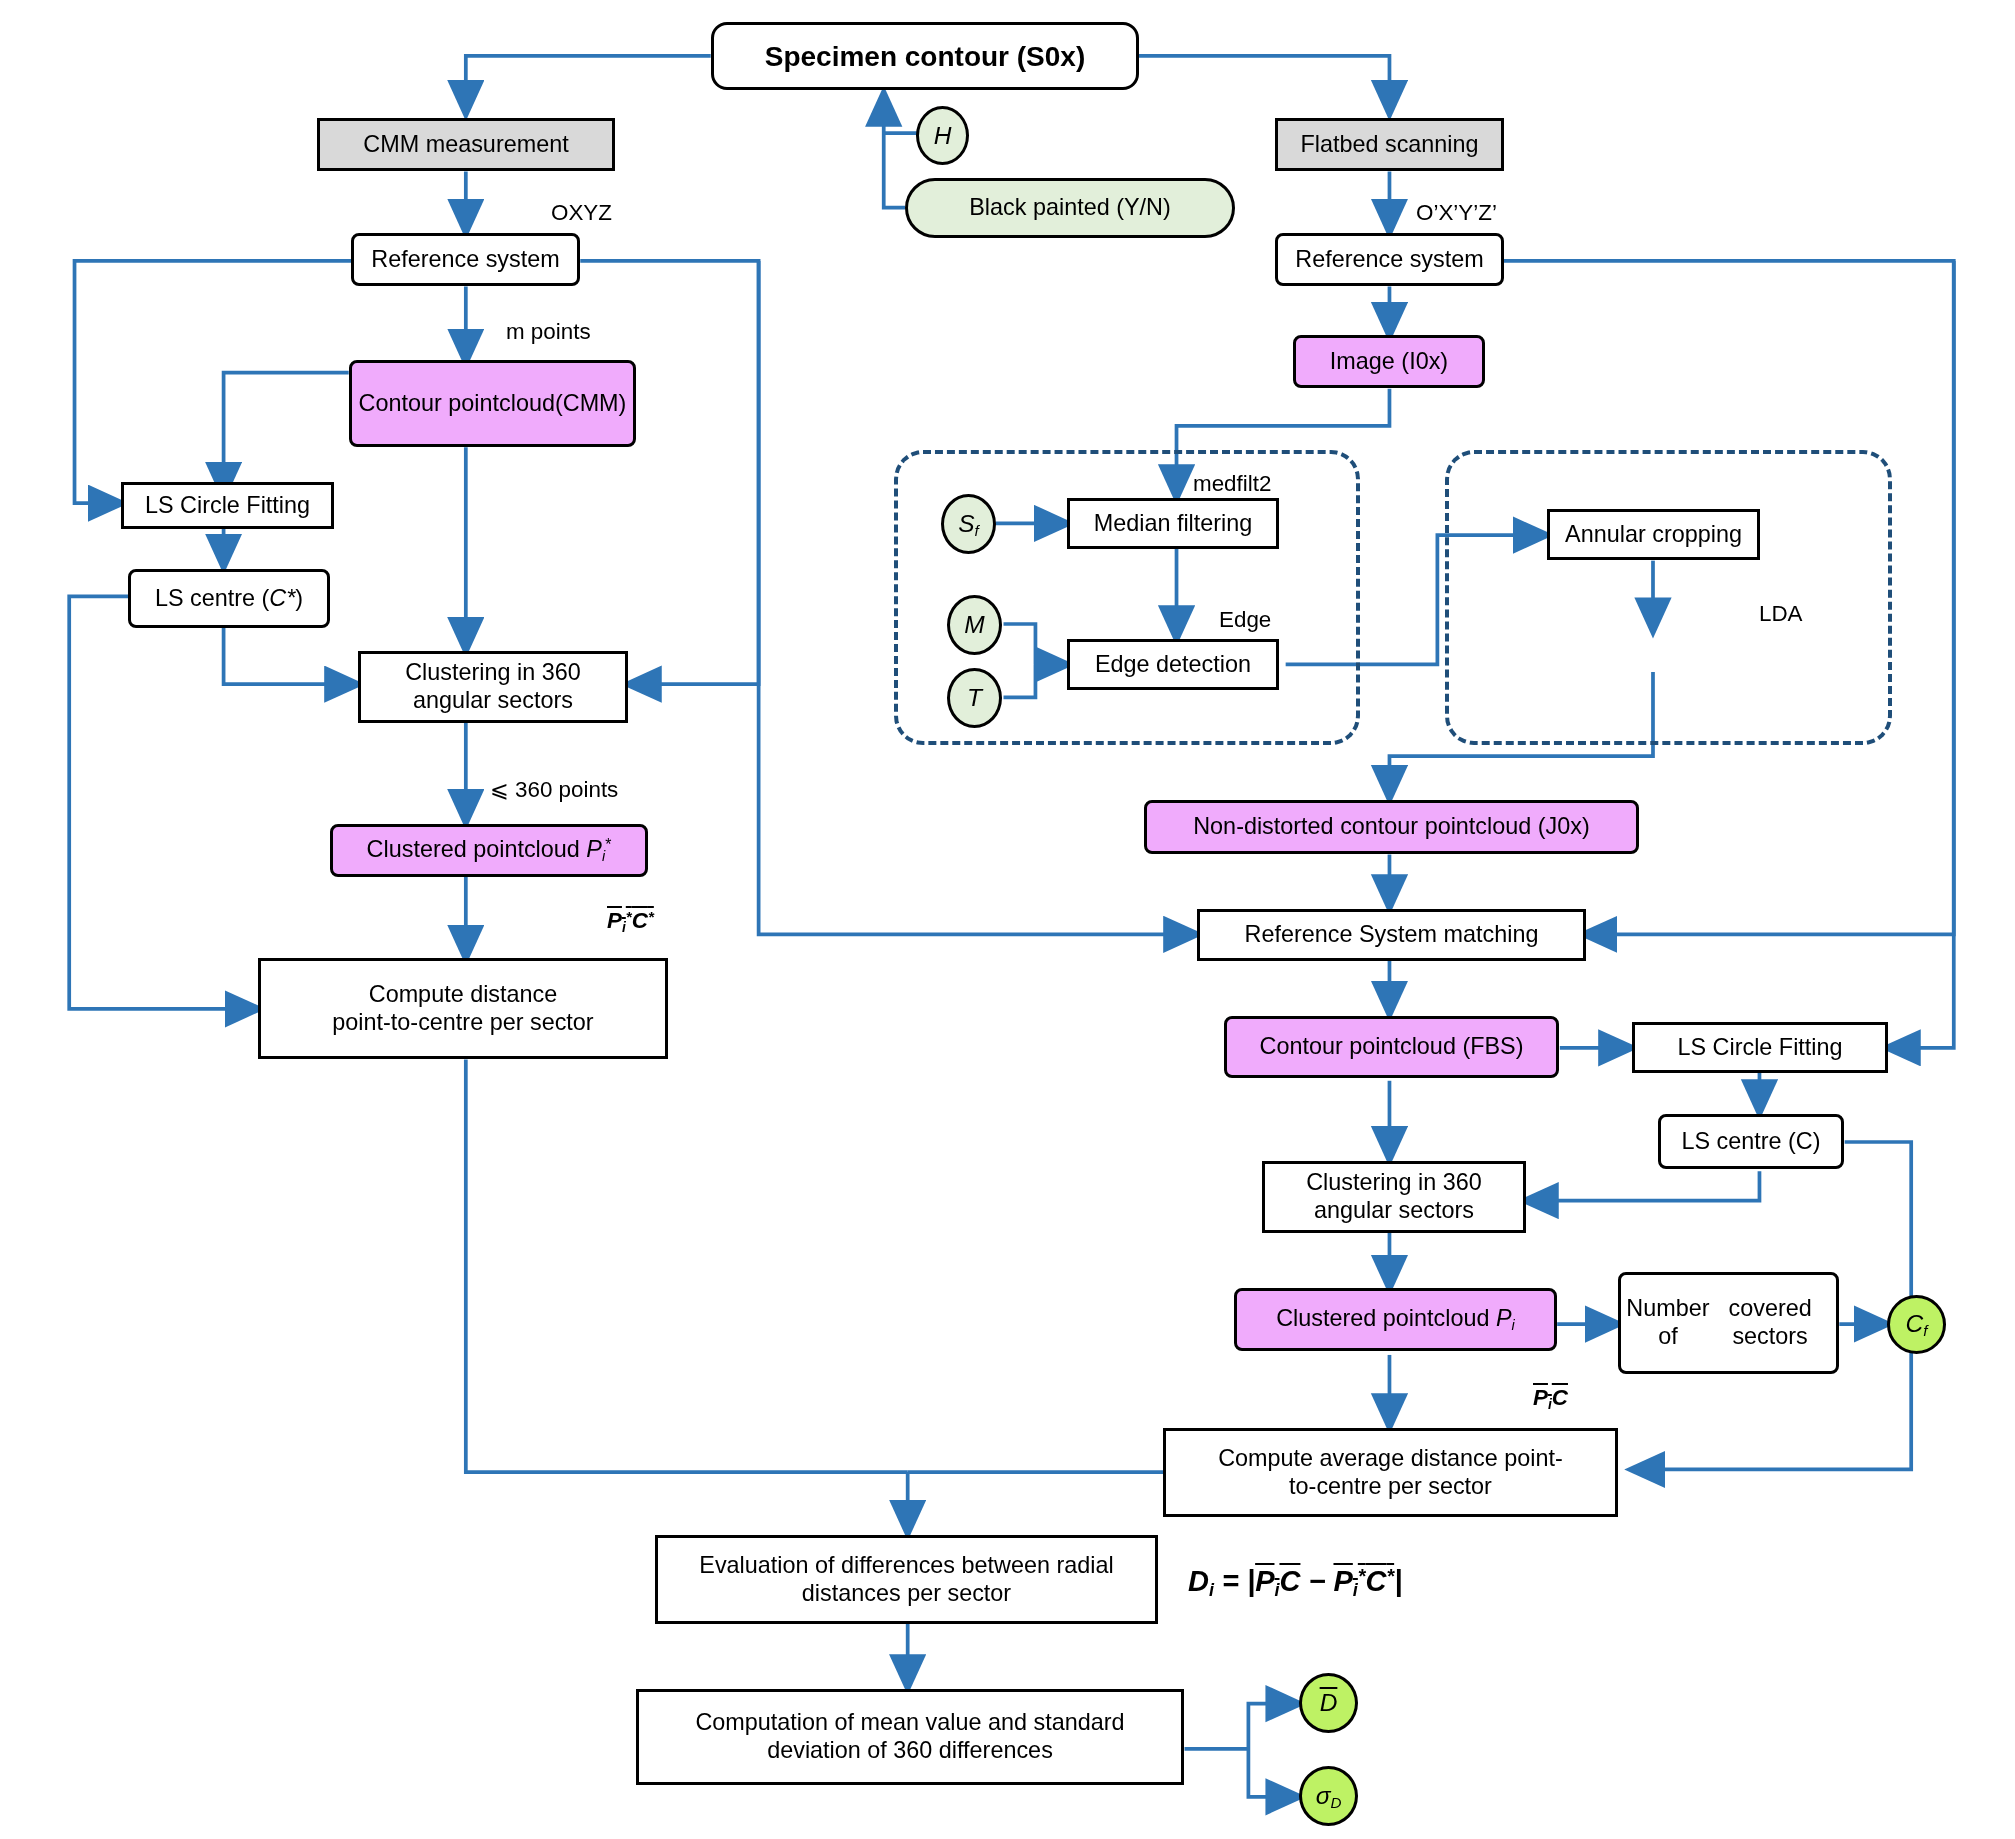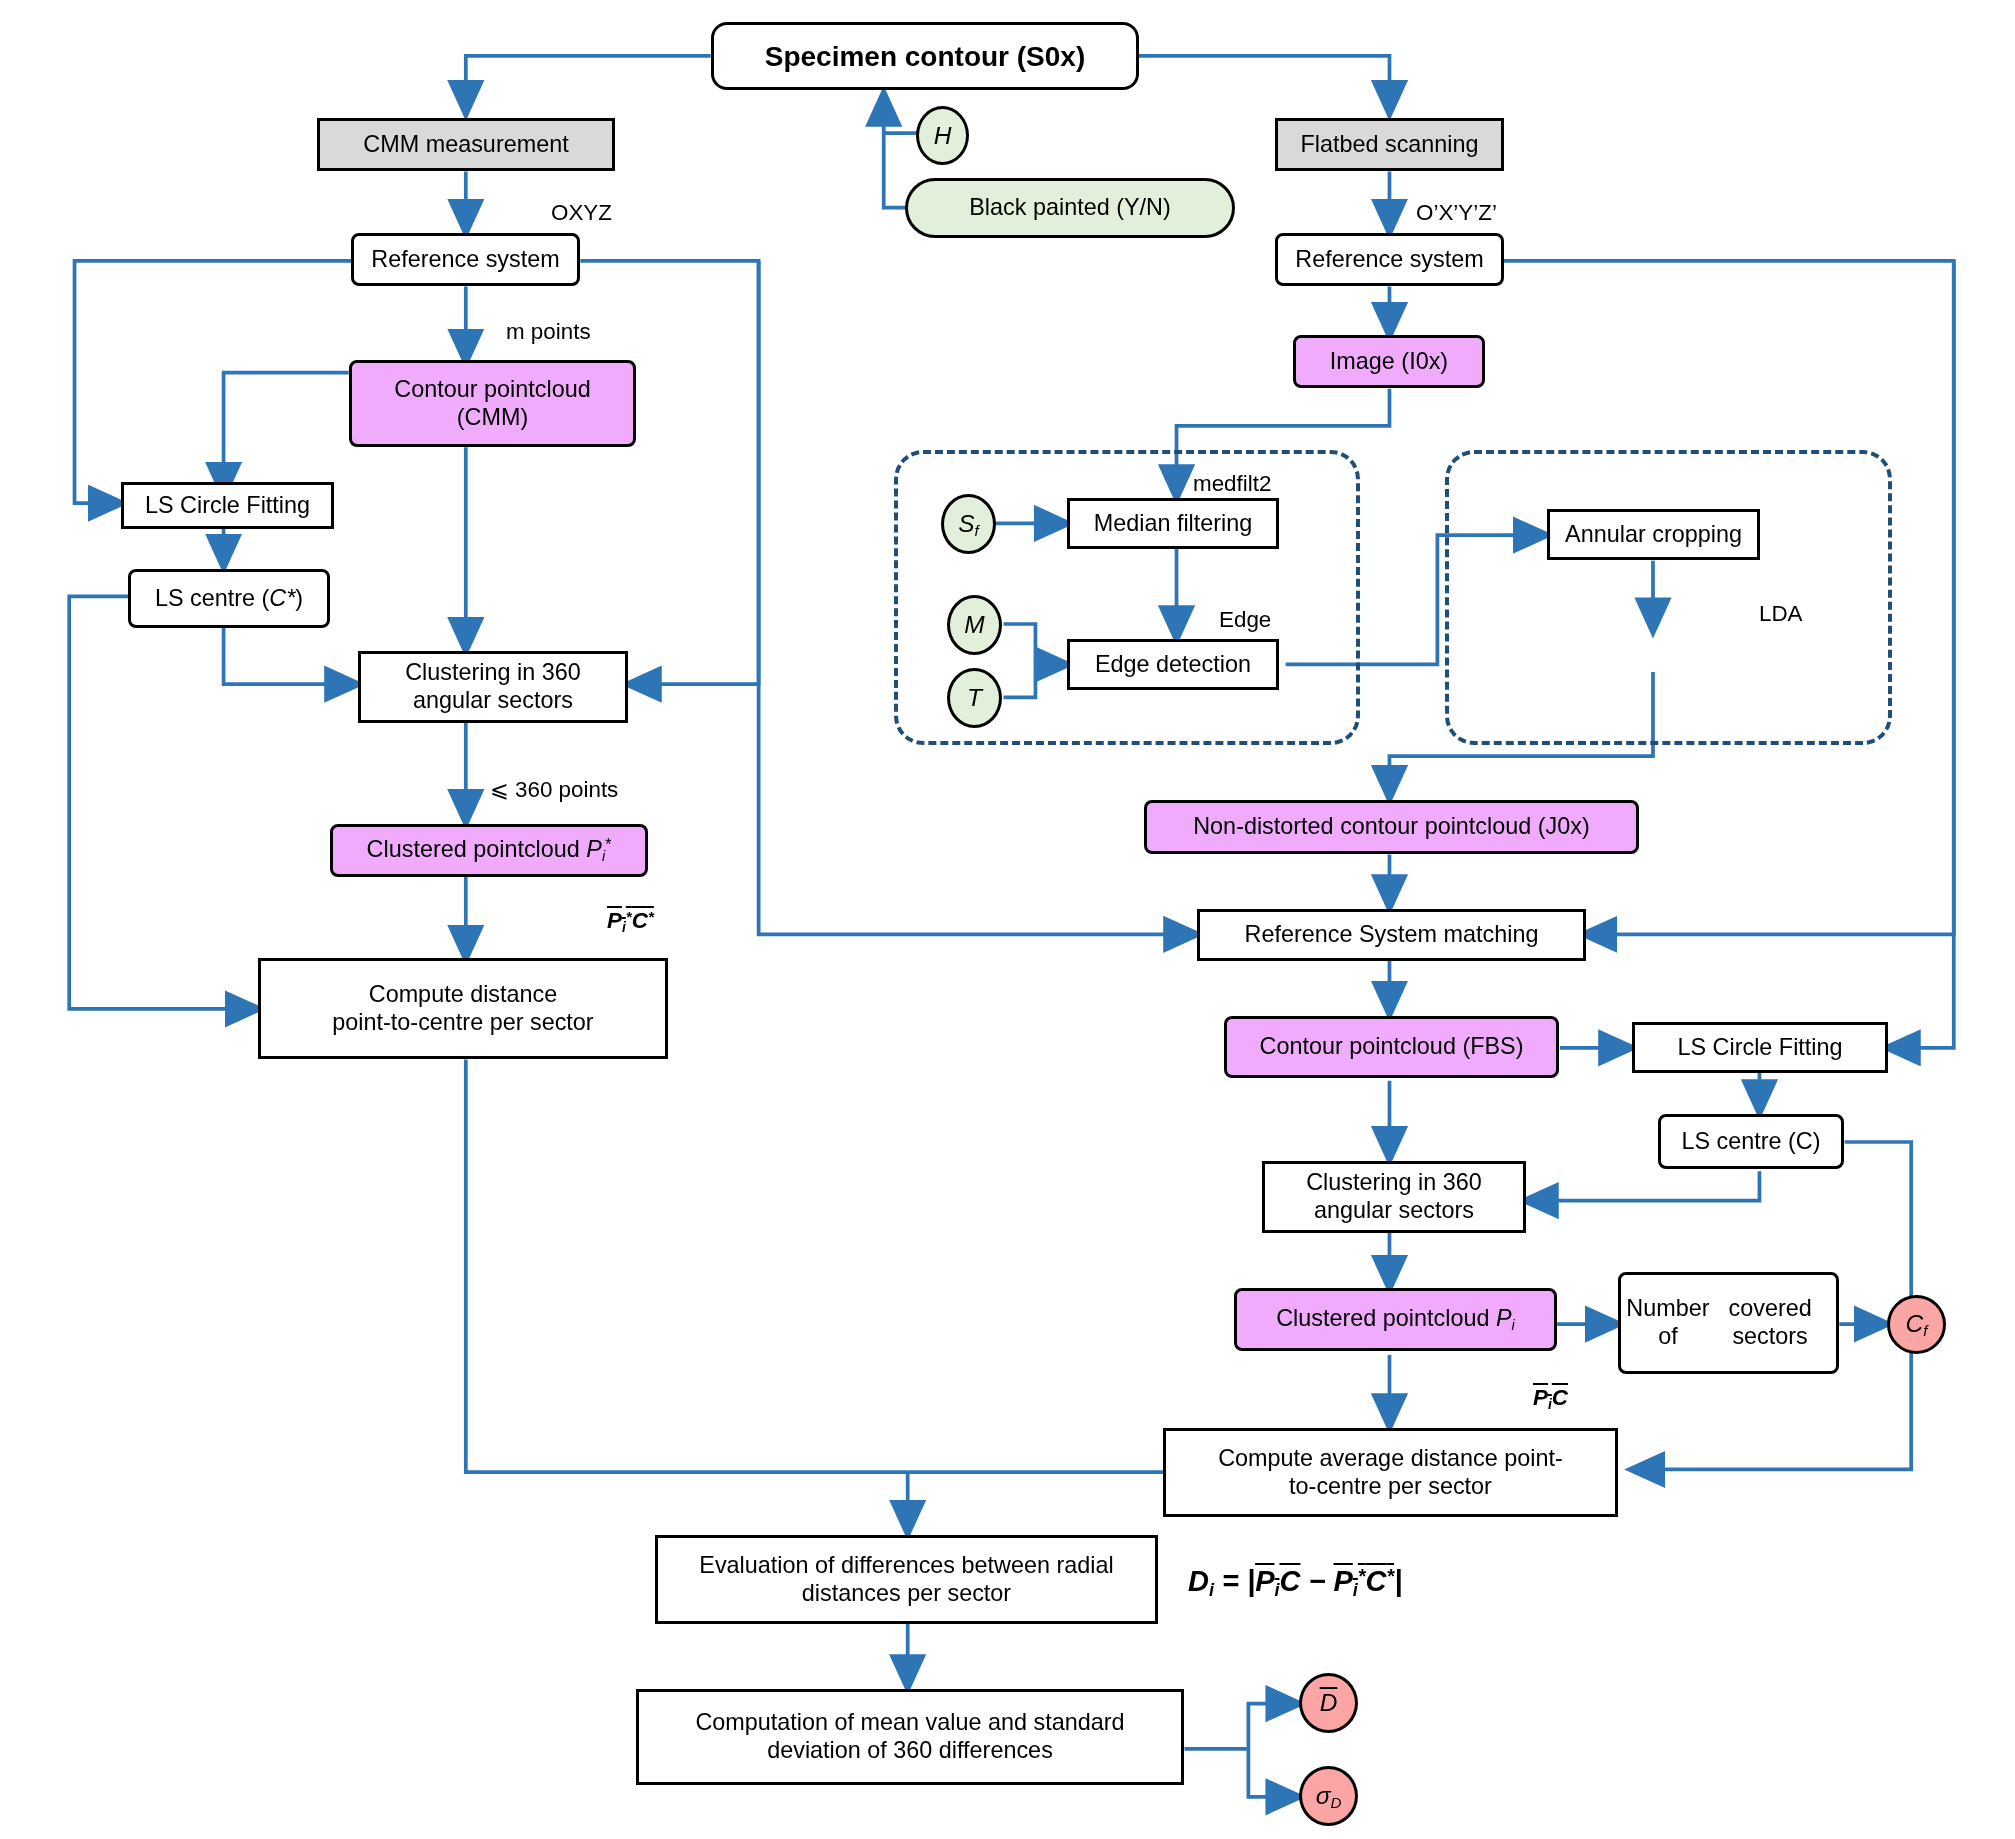--- a/index.html
+++ b/index.html
@@ -24,21 +24,21 @@
     font-size: 23.4px;
     line-height: 1.18;
     padding: 2.1px 5.3px;
     z-index: 5;
   }
   .rounded { border-radius: 8px; }
   .pill    { border-radius: 532px; }
   .gray    { background: #D9D9D9; }
   .peach   { background: #f0abfc; }
   .green   { background: #E2EFDA; }
-  .bluec   { background: #fca5a5; }
+  .bluec   { background: #bef264; }
 
   .title-node {
     font-weight: bold;
     font-size: 28px;
     border-width: 3.7px;
     border-radius: 16px;
   }
 
   .ellipse {
     position:absolute;
@@ -193,21 +193,21 @@
   <div class="node rounded title-node" style="left:711px; top:22.4px; width:428px; height:68px;">Specimen  contour (S0x)</div>
 
   <div class="node gray" style="left:317px; top:118px; width:298px; height:53px;">CMM measurement</div>
 
   <div class="node gray" style="left:1275px; top:118px; width:229px; height:53px;">Flatbed scanning</div>
 
   <div class="node rounded" style="left:351px; top:233px; width:229px; height:53px;">Reference system</div>
 
   <div class="node rounded" style="left:1275px; top:233px; width:229px; height:53px;">Reference system</div>
 
-  <div class="node rounded peach" style="left:349px; top:360px; width:287px; height:87px; flex-direction:column;">
+  <div class="node rounded peach" style="left:349px; top:360px; width:287px; height:87px; flex-direction:row;">
     <span>Contour pointcloud</span>
     <span>(CMM)</span>
   </div>
 
   <div class="node" style="left:121px; top:482px; width:213px; height:47px;">LS Circle Fitting</div>
 
   <div class="node rounded" style="left:128px; top:569px; width:202px; height:59px;">
     <span>LS centre (<i>C</i><span style="font-style:italic">*</span>)</span>
   </div>
 

